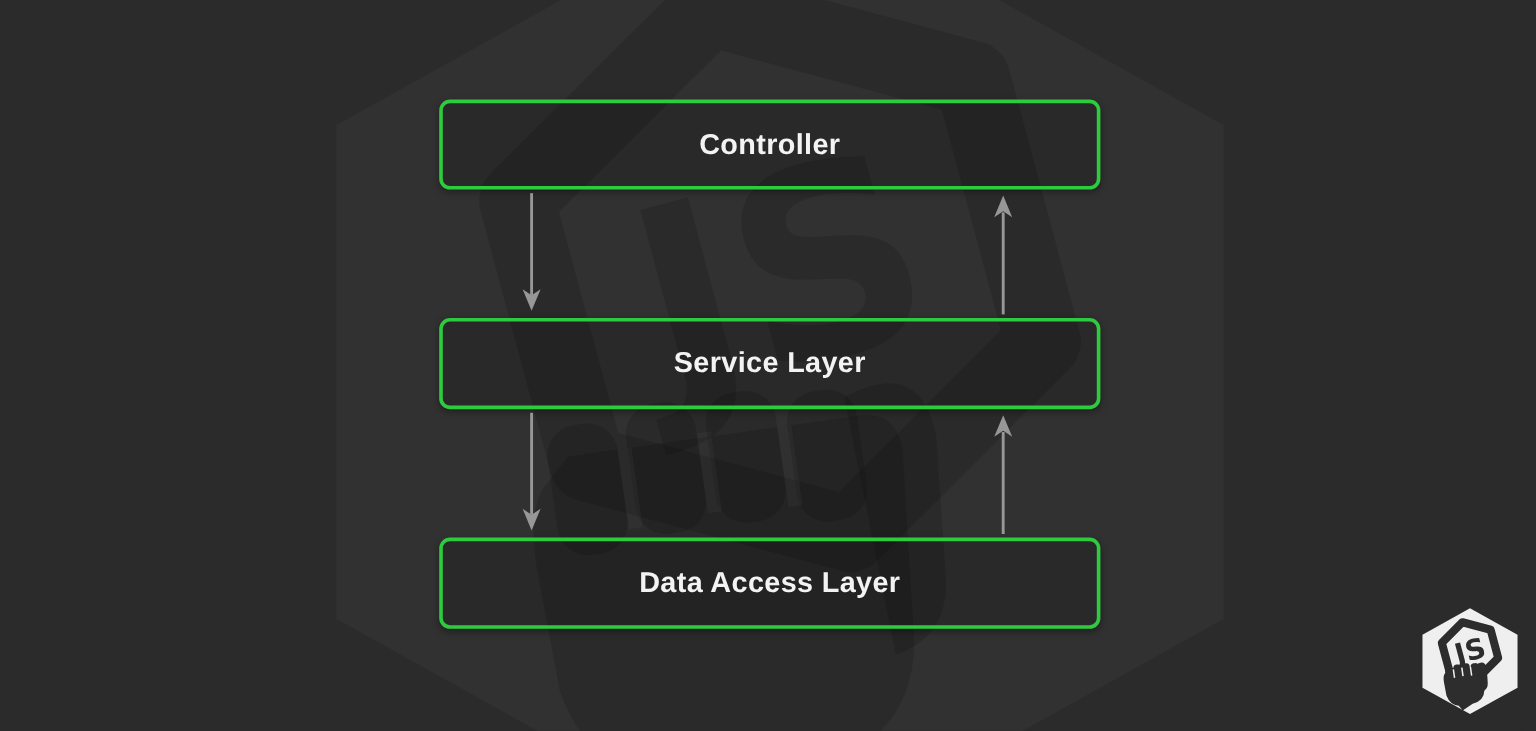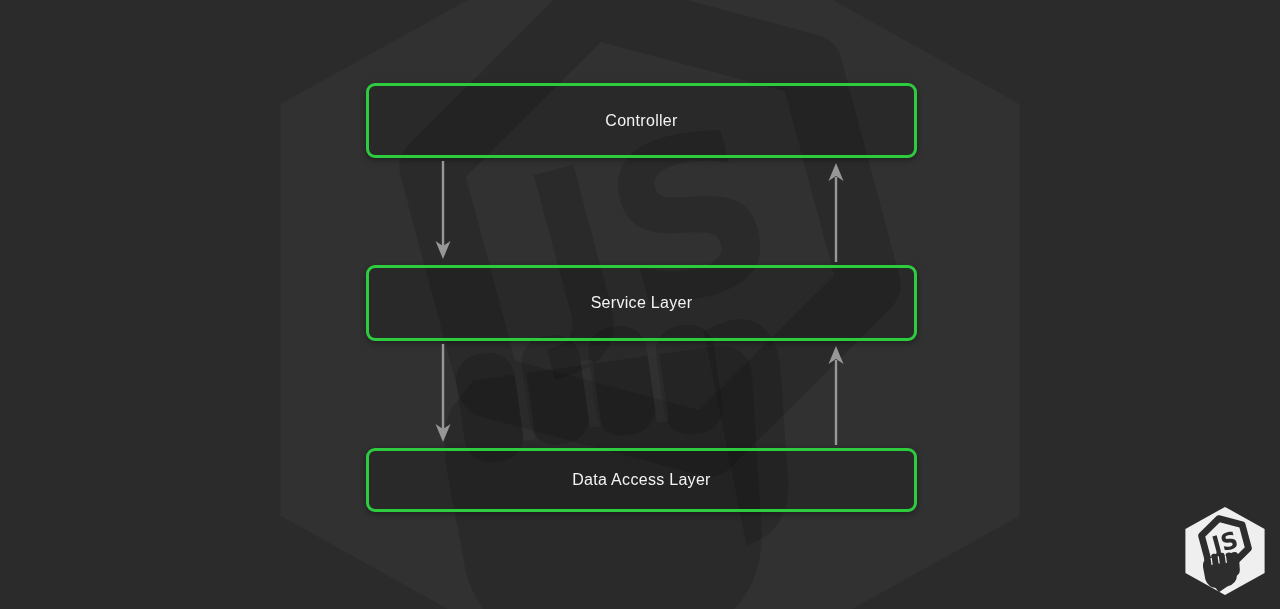--- a/index.html
+++ b/index.html
@@ -29,27 +29,27 @@
   .node{
     position:absolute;left:366px;width:551px;box-sizing:border-box;
     border:3px solid var(--node-border);
     border-radius:9px;
     background:rgba(0,0,0,0.16);
     display:flex;align-items:center;justify-content:center;
     box-shadow:0 2px 6px rgba(0,0,0,0.35);
   }
   .node span{
     color:var(--node-text);
-    font-size:16px;
+    font-size:24px;
     letter-spacing:0.3px;
-    font-weight:400;
+    font-weight:700;
   }
   .node-controller{top:83px;height:75px;}
   .node-service{top:265px;height:76px;text-align:center;}
-  .node-dal{top:448px;height:64px;}
+  .node-dal{top:448px;height:76px;}
 
   .arrows{position:absolute;left:0;top:0;width:1280px;height:609px;pointer-events:none;}
   .arrows .shaft{stroke:var(--arrow);stroke-width:2.4;fill:none;}
   .arrows .head{fill:var(--arrow);}
 
   
   .corner-logo{
     position:absolute;left:1180px;top:506px;width:90px;height:90px;
     --lp:#efefef;
     --li:#2d2d2d;

